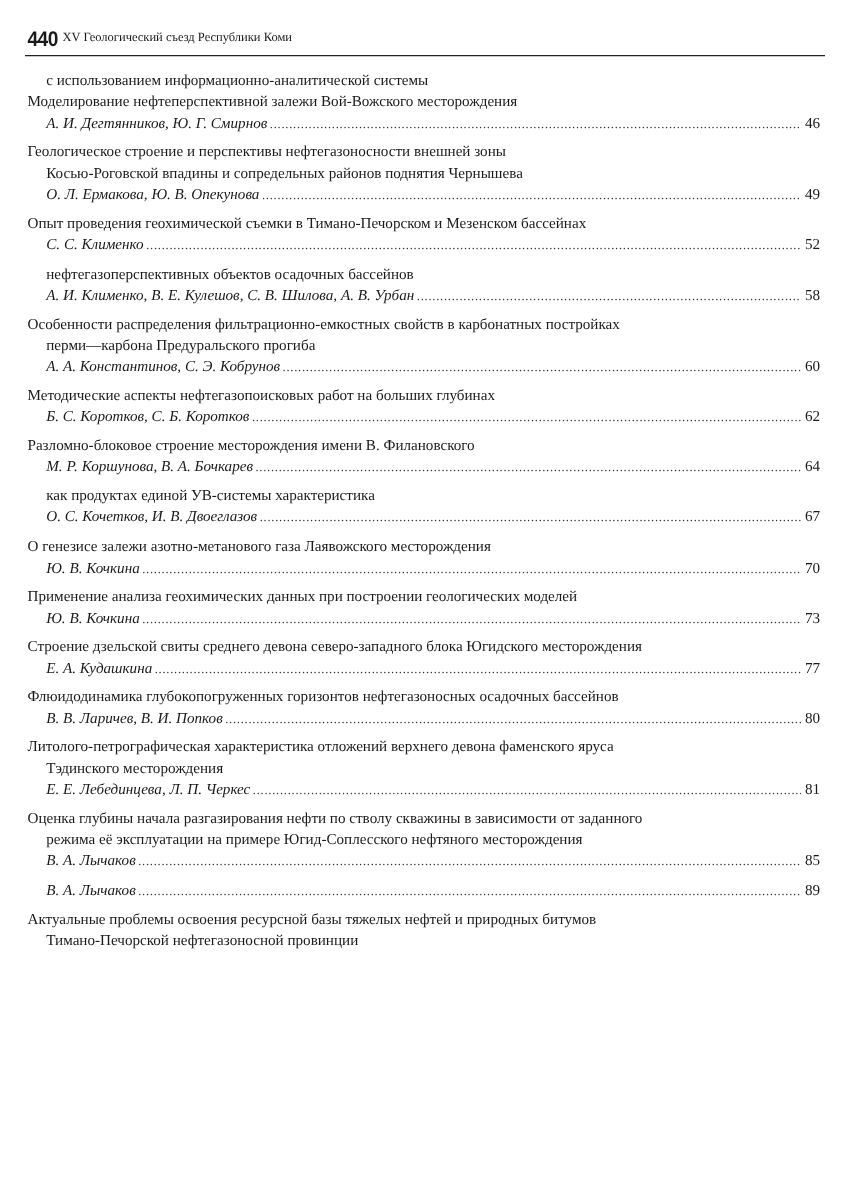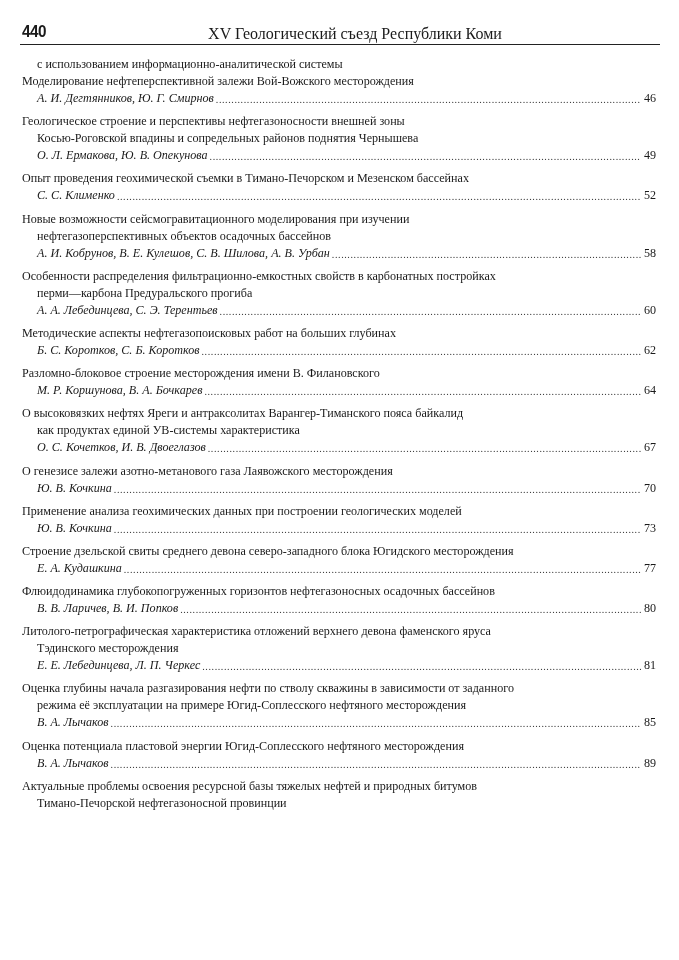--- a/index.html
+++ b/index.html
@@ -7,22 +7,22 @@
   .header {
     position: absolute; left: 20px; top: 22px; width: 640px; height: 22px;
     border-bottom: 1.5px solid #222;
   }
   .page-num {
     position: absolute; left: 2px; top: 0px;
     font-family: "Liberation Sans", sans-serif; font-weight: bold; font-size: 17px;
     letter-spacing: -0.5px; transform: scaleX(0.9); transform-origin: left;
   }
   .running-title {
-    position: absolute; left: 0; right: 0; top: 3px; text-align: center;
-    font-family: "Liberation Serif", serif; font-size: 16px;
+    position: absolute; left: 0; right: 0; top: 3px; 
+    font-family: "Liberation Serif", serif; font-size: 10px;
     padding-left: 30px;
   }
   .toc {
     position: absolute; left: 22px; top: 56px; width: 634px;
     font-family: "Liberation Serif", serif; font-size: 12.1px; line-height: 17px;
   }
   .entry { margin-bottom: 6.2px; }
   .title-line { white-space: nowrap; }
   .title-line.cont { padding-left: 15px; }
   .author-line {
@@ -69,33 +69,32 @@
     </div>
     <div class="entry">
       <div class="title-line">Опыт проведения геохимической съемки в Тимано-Печорском и Мезенском бассейнах</div>
       <div class="author-line">
         <span class="authors">С. С. Клименко</span>
         <span class="leader"></span>
         <span class="page-ref">52</span>
       </div>
     </div>
     <div class="entry">
-      <div class="title-line">Новые возможности сейсмогравитационного моделирования при изучении</div>
       <div class="title-line cont">нефтегазоперспективных объектов осадочных бассейнов</div>
       <div class="author-line">
-        <span class="authors">А. И. Кобрунов, В. Е. Кулешов, С. В. Шилова, А. В. Урбан</span>
+        <span class="authors">А. И. Клименко, В. Е. Кулешов, С. В. Шилова, А. В. Урбан</span>
         <span class="leader"></span>
         <span class="page-ref">58</span>
       </div>
     </div>
     <div class="entry">
       <div class="title-line">Особенности распределения фильтрационно-емкостных свойств в карбонатных постройках</div>
       <div class="title-line cont">перми—карбона Предуральского прогиба</div>
       <div class="author-line">
-        <span class="authors">А. А. Лебединцева, С. Э. Терентьев</span>
+        <span class="authors">А. А. Константинов, С. Э. Кобрунов</span>
         <span class="leader"></span>
         <span class="page-ref">60</span>
       </div>
     </div>
     <div class="entry">
       <div class="title-line">Методические аспекты нефтегазопоисковых работ на больших глубинах</div>
       <div class="author-line">
         <span class="authors">Б. С. Коротков, С. Б. Коротков</span>
         <span class="leader"></span>
         <span class="page-ref">62</span>
@@ -103,21 +102,20 @@
     </div>
     <div class="entry">
       <div class="title-line">Разломно-блоковое строение месторождения имени В. Филановского</div>
       <div class="author-line">
         <span class="authors">М. Р. Коршунова, В. А. Бочкарев</span>
         <span class="leader"></span>
         <span class="page-ref">64</span>
       </div>
     </div>
     <div class="entry">
-      <div class="title-line">О высоковязких нефтях Яреги и антраксолитах Варангер-Тиманского пояса байкалид</div>
       <div class="title-line cont">как продуктах единой УВ-системы характеристика</div>
       <div class="author-line">
         <span class="authors">О. С. Кочетков, И. В. Двоеглазов</span>
         <span class="leader"></span>
         <span class="page-ref">67</span>
       </div>
     </div>
     <div class="entry">
       <div class="title-line">О генезисе залежи азотно-метанового газа Лаявожского месторождения</div>
       <div class="author-line">
@@ -162,21 +160,20 @@
     <div class="entry">
       <div class="title-line">Оценка глубины начала разгазирования нефти по стволу скважины в зависимости от заданного</div>
       <div class="title-line cont">режима её эксплуатации на примере Югид-Соплесского нефтяного месторождения</div>
       <div class="author-line">
         <span class="authors">В. А. Лычаков</span>
         <span class="leader"></span>
         <span class="page-ref">85</span>
       </div>
     </div>
     <div class="entry">
-      <div class="title-line">Оценка потенциала пластовой энергии Югид-Соплесского нефтяного месторождения</div>
       <div class="author-line">
         <span class="authors">В. А. Лычаков</span>
         <span class="leader"></span>
         <span class="page-ref">89</span>
       </div>
     </div>
     <div class="entry">
       <div class="title-line">Актуальные проблемы освоения ресурсной базы тяжелых нефтей и природных битумов</div>
       <div class="title-line cont">Тимано-Печорской нефтегазоносной провинции</div>
     </div>

